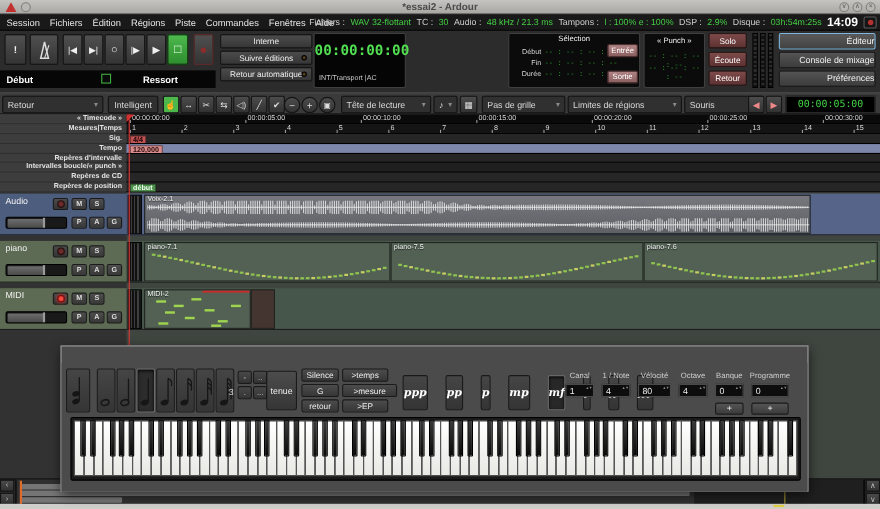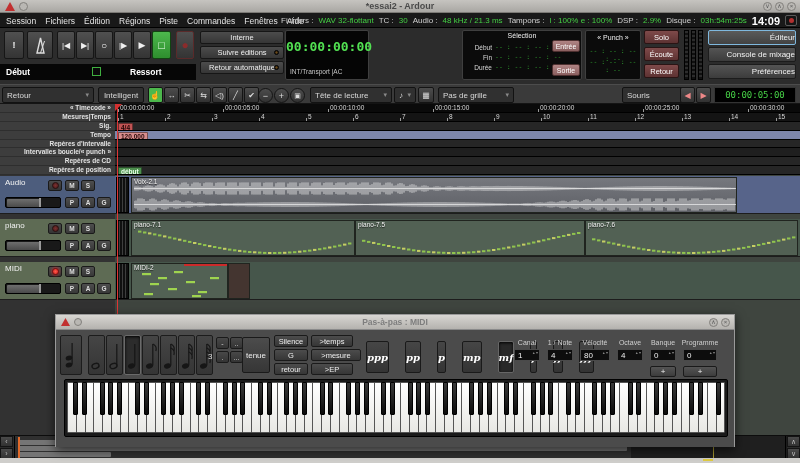--- a/index.html
+++ b/index.html
@@ -291,20 +291,24 @@
       </div>
     <div class="dd" style="left:394px;width:22px">
         <span>♪</span>
         <em>▾</em>
       </div>
     <div class="modebtn" style="left:418px;top:2px;width:16px">▦</div>
     <div class="dd" style="left:438px;width:76px">
         <span>Pas de grille</span>
         <em>▾</em>
       </div>
+    <div class="dd" style="left:516px;width:104px">
+        <span>Limites de régions</span>
+        <em>▾</em>
+      </div>
     <div class="dd" style="left:622px;width:72px">
         <span>Souris</span>
         <em>▾</em>
       </div>
     <div class="modebtn" style="left:680px;top:2px;color:#e88">◀</div>
     <div class="modebtn" style="left:696px;top:2px;color:#e88">▶</div>
     <div id="nudgeclock">00:00:05:00</div>
   </div>
 
   <div id="rulers">
@@ -624,27 +628,20 @@
         <div style="position: absolute; left: 616px; top: 0px; width: 156px; height: 23px; background: rgba(0, 0, 0, 0.35);"></div>
       </div>
     <div class="sumbtn" style="right:0;top:0">∧</div>
     <div class="sumbtn" style="right:0;top:12px">∨</div>
   </div>
   <div id="bottomstrip">
     <div class="abs" style="left:703px;top:1px;width:10px;height:2px;background:#e0cc40"></div>
   </div>
 
   <div id="dialog">
-    <div id="dtitlebar">
-      <div class="logo" style="left:5px;top:3px;width:9px;height:8px"></div>
-      <div class="tb-circ" style="left:18px;top:3px;width:8px;height:8px"></div>
-      <div id="dtitle">Pas-à-pas : MIDI</div>
-      <div class="tb-circ" style="right:16px;top:3px;width:9px;height:9px">∧</div>
-      <div class="tb-circ" style="right:4px;top:3px;width:9px;height:9px">×</div>
-    </div>
     <div id="dbody">
       <div class="notebtn" style="left:4px;width:22px">
         <svg width="16" height="34" viewBox="0 0 16 34">
           <ellipse cx="6" cy="27" rx="3.4" ry="2.4" fill="#151515" transform="rotate(-18 6 27)"></ellipse>
           <ellipse cx="6" cy="20" rx="3.4" ry="2.4" fill="#151515" transform="rotate(-18 6 20)"></ellipse>
           <line x1="9.1" y1="5" x2="9.1" y2="26.5" stroke="#151515" stroke-width="1.2"></line>
         </svg>
       </div>
       <div id="durations">
           <div class="notebtn" style="left: 32px;">

